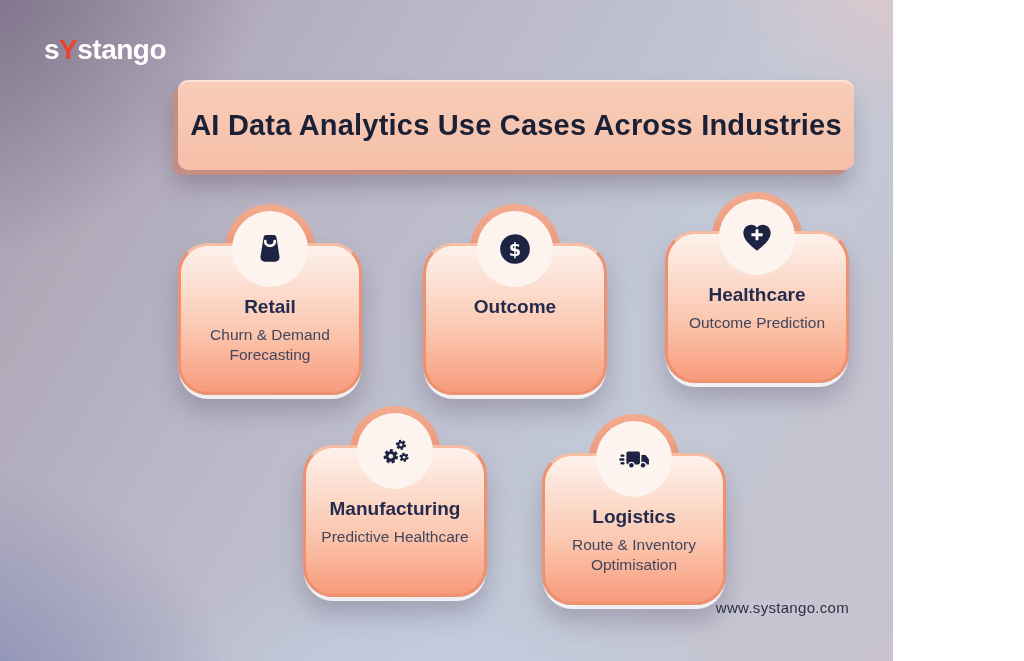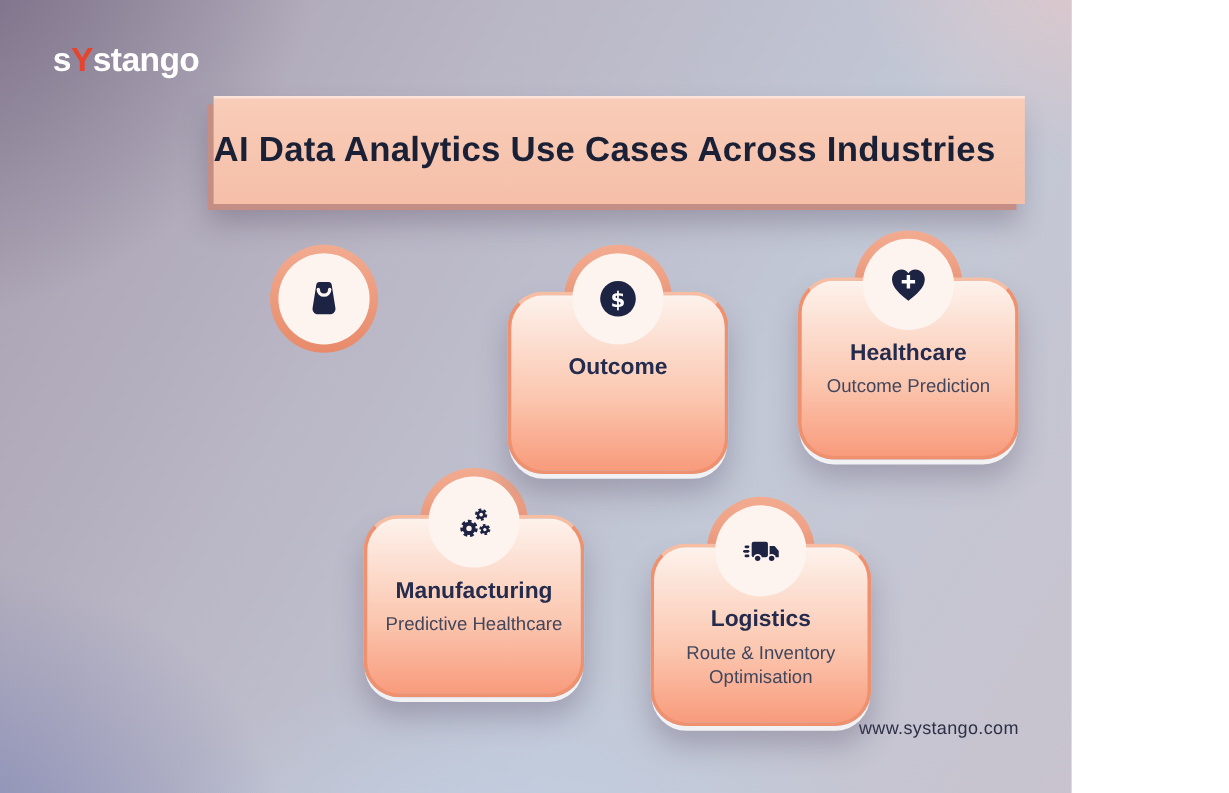--- a/index.html
+++ b/index.html
@@ -28,28 +28,29 @@
     letter-spacing: -0.5px;
     color: #ffffff;
   }
   .logo .y { color: #e8432d; }
 
   
   .banner {
     position: absolute;
     left: 178px; top: 80px;
     width: 676px; height: 90px;
-    border-radius: 0;
+    border-radius: 10px;
     background: linear-gradient(180deg, #f9cdb9 0%, #f5bfa8 100%);
     box-shadow:
       -6px 6px 0 -1px #c48e85,
       -4px 16px 22px rgba(76, 63, 88, 0.32),
       inset 0 2px 0 rgba(255,255,255,0.45);
     display: flex;
     align-items: center;
+    justify-content: center;
   }
   .banner h1 {
     font-size: 29px;
     font-weight: 700;
     color: #1a2036;
     letter-spacing: 0.2px;
   }
 
   
   .unit {
@@ -106,21 +107,21 @@
     font-size: 15.5px;
     color: #42465c;
     line-height: 1.28;
     max-width: 158px;
   }
 
   
   .unit-retail        { left: 178px; top: 204px; }
   .unit-finance       { left: 423px; top: 204px; }
   .unit-healthcare    { left: 665px; top: 192px; }
-  .unit-manufacturing { left: 303px; top: 390px; }
+  .unit-manufacturing { left: 303px; top: 406px; }
   .unit-logistics     { left: 542px; top: 414px; }
 
   
   .footer-url {
     position: absolute;
     right: 44px; top: 599px;
     font-size: 15px;
     color: #2c3047;
     letter-spacing: 0.3px;
   }
@@ -133,20 +134,24 @@
   <div class="logo">
     <span>s</span><span class="y">Y</span><span>stango</span>
   </div>
 
   <div class="banner">
     <h1>AI Data Analytics Use Cases Across Industries</h1>
   </div>
 
   <div class="unit unit-retail">
     <div class="ring"></div>
+    <div class="card">
+      <div class="card-title">Retail</div>
+      <div class="card-sub">Churn &amp; Demand Forecasting</div>
+    </div>
     <div class="circle">
       <svg viewBox="0 0 32 32">
         <path d="M10.6 6.2 C10.6 5 11.6 4.2 12.8 4.2 h6.4 c1.2 0 2.2 0.8 2.2 2 l2.6 16.2 c0.4 2.3 -1.4 4.4 -3.7 4.4 H11.7 c-2.3 0 -4.1 -2.1 -3.7 -4.4 Z" fill="#1d2342"></path>
         <path d="M12 9.4 a4 4 0 0 0 8 0" fill="none" stroke="#fdf4ef" stroke-width="2.4" stroke-linecap="round"></path>
       </svg>
     </div>
   </div>
 
   <div class="unit unit-finance">
     <div class="ring"></div>

